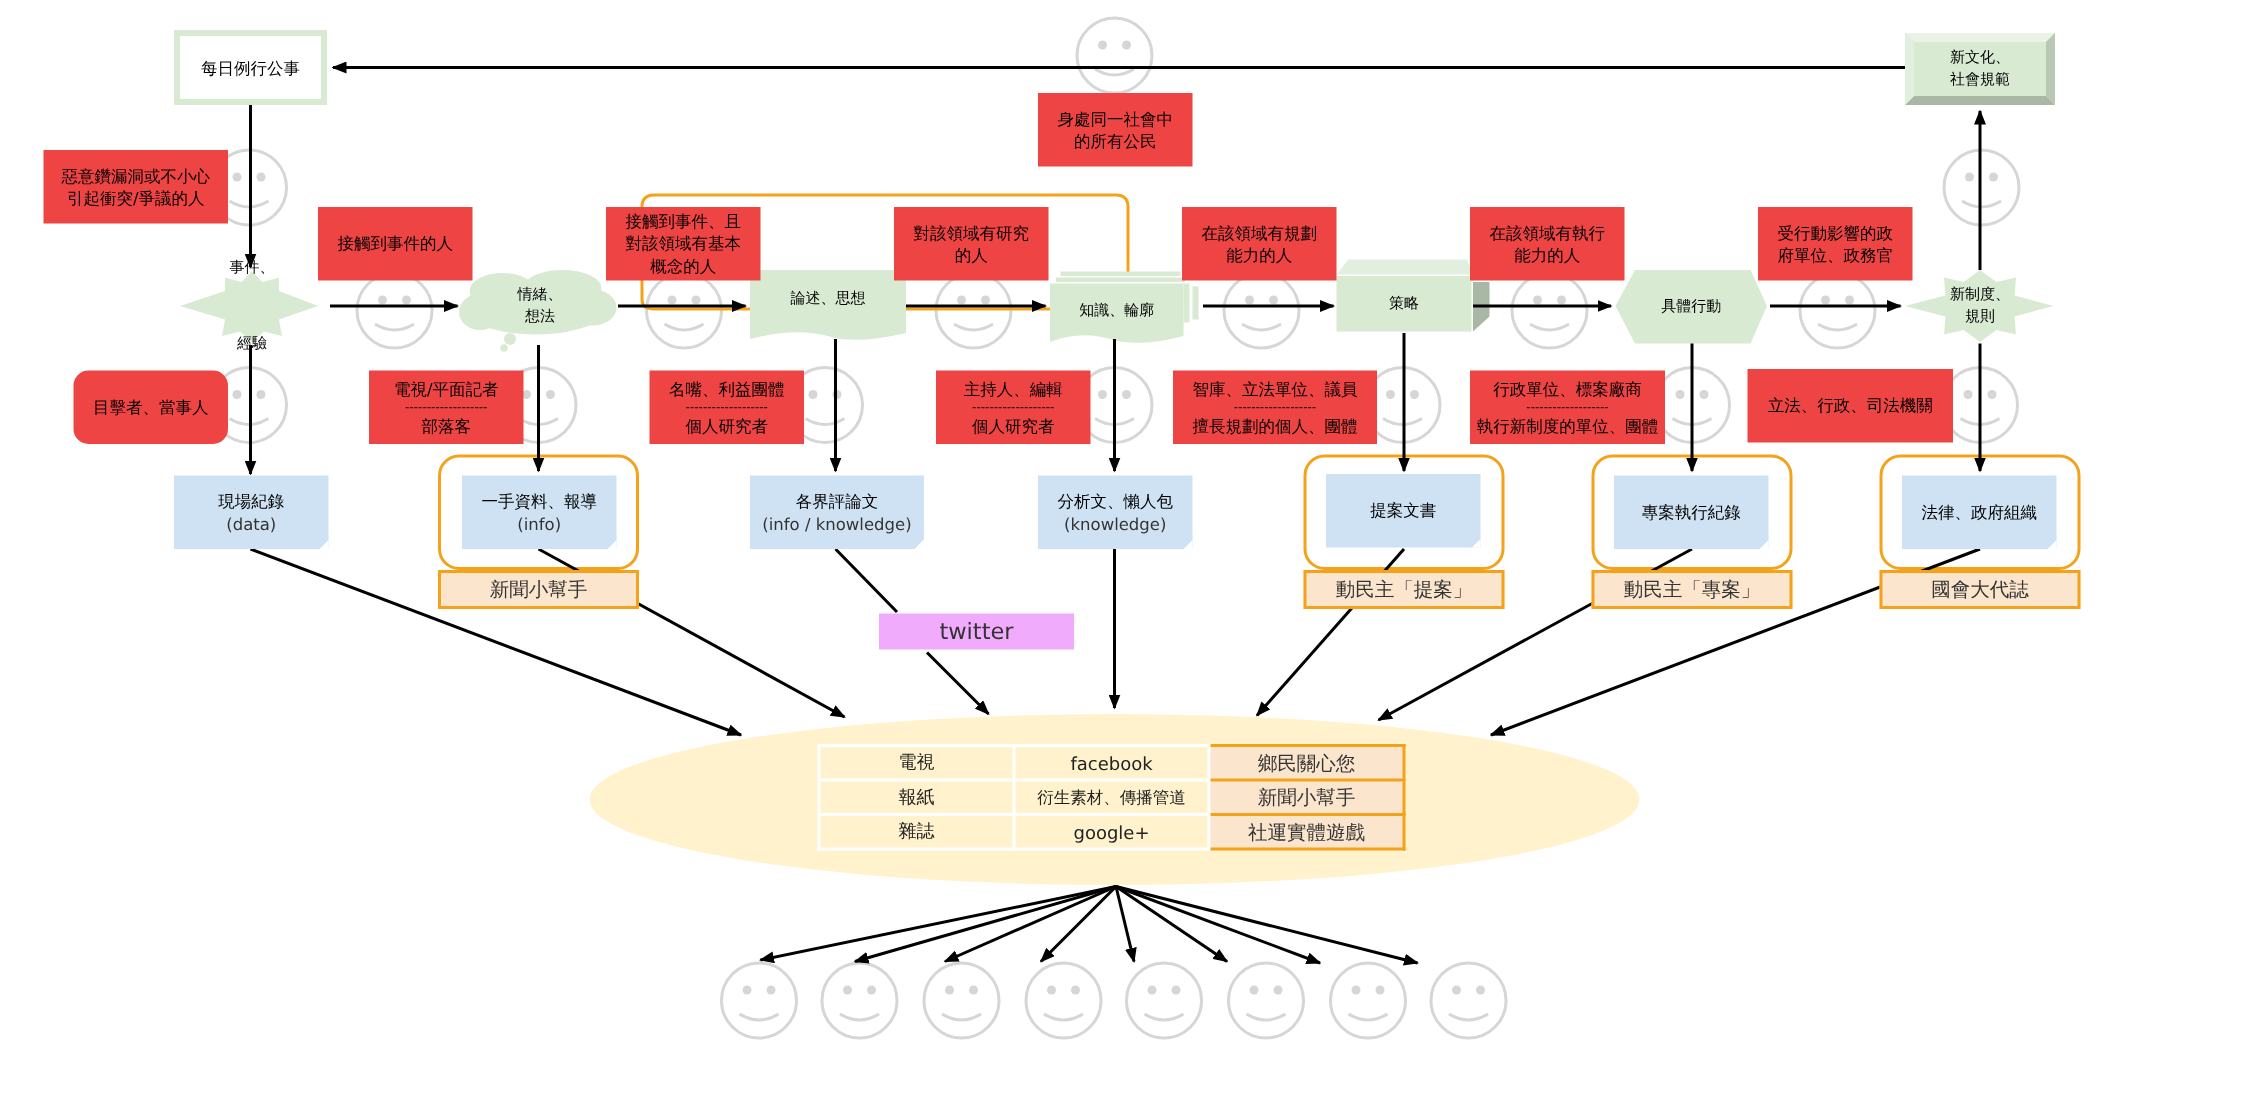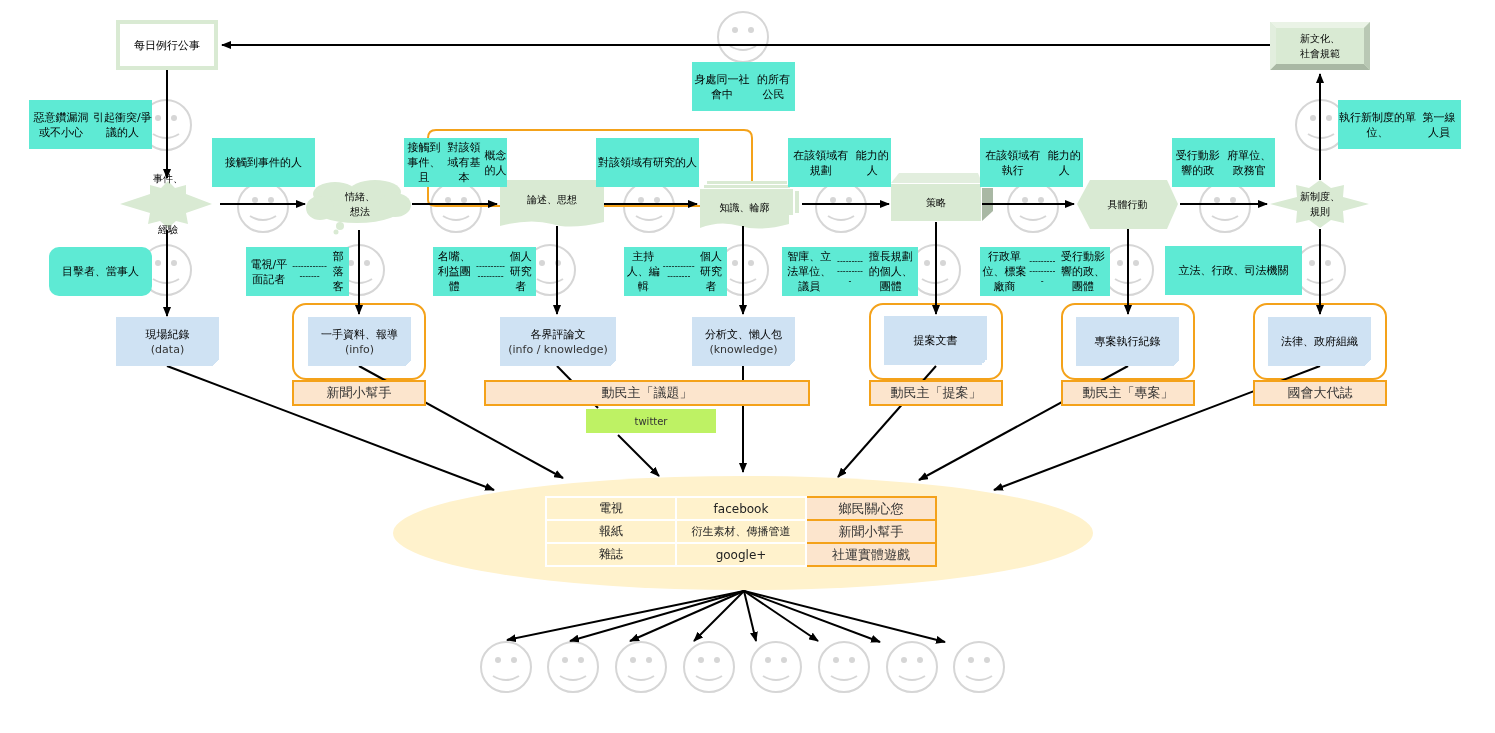--- a/index.html
+++ b/index.html
@@ -2,37 +2,37 @@
 <html><head>
 <meta charset="utf-8">
 <style>
   html, body { margin:0; padding:0; background:#ffffff; }
   body { width:1495px; height:733px; position:relative; overflow:hidden;
          font-family:"DejaVu Sans", "Liberation Sans", sans-serif; color:#000; }
   #canvas { position:absolute; left:0; top:0; width:1495px; height:733px; }
   svg#wires { position:absolute; left:0; top:0; z-index:2; pointer-events:none; }
   svg#bg { position:absolute; left:0; top:0; z-index:0; }
   .abs { position:absolute; box-sizing:border-box; }
-  .pink { background:#5eead4; font-size:11px; line-height:15px; text-align:center;
-          display:flex; align-items:center; justify-content:center; z-index:3; }
+  .pink { background:#ef4444; font-size:11px; line-height:15px; text-align:center;
+          display:flex; flex-direction:column; align-items:center; justify-content:center; z-index:3; }
   .blue { background:#cfe2f3; font-size:11px; line-height:15px; text-align:center;
           display:flex; flex-direction:column; align-items:center; justify-content:center; z-index:3; }
   .blue .sub { color:#333; }
   .blue::after { content:""; position:absolute; right:0; bottom:0; width:6px; height:6px;
           background:linear-gradient(135deg, #cfe2f3 50%, #ffffff 50%); }
   .orange-frame { border:2px solid #f4a21a; border-radius:14px; z-index:1; }
   .orange-label { background:#fce5cd; border:2px solid #f4a21a; font-size:13px; color:#333;
           display:flex; align-items:center; justify-content:center; z-index:3; }
   .node-text { position:absolute; font-size:10px; line-height:15px; text-align:center; z-index:4;
           display:flex; flex-direction:column; align-items:center; justify-content:center; }
   .table-media { position:absolute; left:545px; top:496px; border-collapse:collapse; z-index:4; }
   .table-media td { border:2px solid #ffffff; width:128px; height:21px; text-align:center;
           font-size:12px; color:#222; padding:0; }
   .table-media td.hl { background:#fce5cd; border:2px solid #f4a21a; font-size:13px; color:#333; }
-  .twitter { background:#bef264; font-size:10px; color:#333; display:flex; align-items:center; justify-content:center; z-index:3;text-align:center; }
+  .twitter { background:#f0abfc; font-size:15px; color:#333; display:flex; align-items:center; justify-content:center; z-index:3;text-align:center; }
 </style>
 </head>
 <body>
 
 <div id="canvas">
 
   <svg id="bg" width="1495" height="733">
     <defs>
       <g id="smiley">
         <circle cx="0" cy="0" r="25" fill="none" stroke="#d6d6d6" stroke-width="2"></circle>
@@ -226,24 +226,20 @@
     <span>能力的人</span>
   </div>
   <div class="abs pink" style="left:980px;top:138px;width:103px;height:49px;">
     <span>在該領域有執行</span>
     <span>能力的人</span>
   </div>
   <div class="abs pink" style="left:1172px;top:138px;width:103px;height:49px;">
     <span>受行動影響的政</span>
     <span>府單位、政務官</span>
   </div>
-  <div class="abs pink" style="left:1338px;top:100px;width:123px;height:49px;">
-    <span>執行新制度的單位、</span>
-    <span>第一線人員</span>
-  </div>
 
   <div class="abs pink" style="left:49px;top:247px;width:103px;height:49px;border-radius:10px;">
     <span>目擊者、當事人</span>
   </div>
   <div class="abs pink" style="left:246px;top:247px;width:103px;height:49px;">
     <span>電視/平面記者</span>
     <span style="font-size:8px;line-height:10px;">-------------------</span>
     <span>部落客</span>
   </div>
   <div class="abs pink" style="left:433px;top:247px;width:103px;height:49px;">
@@ -257,21 +253,21 @@
     <span>個人研究者</span>
   </div>
   <div class="abs pink" style="left:782px;top:247px;width:136px;height:49px;">
     <span>智庫、立法單位、議員</span>
     <span style="font-size:8px;line-height:10px;">-------------------</span>
     <span>擅長規劃的個人、團體</span>
   </div>
   <div class="abs pink" style="left:980px;top:247px;width:130px;height:49px;">
     <span>行政單位、標案廠商</span>
     <span style="font-size:8px;line-height:10px;">-------------------</span>
-    <span>受行動影響的政、團體</span>
+    <span>執行新制度的單位、團體</span>
   </div>
   <div class="abs pink" style="left:1165px;top:246px;width:137px;height:49px;">
     <span>立法、行政、司法機關</span>
   </div>
 
   <div class="abs orange-frame" style="left:292px;top:303px;width:134px;height:77px;"></div>
   <div class="abs orange-frame" style="left:869px;top:303px;width:134px;height:77px;"></div>
   <div class="abs orange-frame" style="left:1061px;top:303px;width:134px;height:77px;"></div>
   <div class="abs orange-frame" style="left:1253px;top:303px;width:134px;height:77px;"></div>
 
@@ -296,23 +292,20 @@
   </div>
   <div class="abs blue" style="left:1076px;top:317px;width:103px;height:49px;">
     <span>專案執行紀錄</span>
   </div>
   <div class="abs blue" style="left:1268px;top:317px;width:103px;height:49px;">
     <span>法律、政府組織</span>
   </div>
 
   <div class="abs orange-label" style="left:292px;top:380px;width:134px;height:26px;">
     <span>新聞小幫手</span>
-  </div>
-  <div class="abs orange-label" style="left:484px;top:380px;width:326px;height:26px;">
-    <span>動民主「議題」</span>
   </div>
   <div class="abs orange-label" style="left:869px;top:380px;width:134px;height:26px;">
     <span>動民主「提案」</span>
   </div>
   <div class="abs orange-label" style="left:1061px;top:380px;width:134px;height:26px;">
     <span>動民主「專案」</span>
   </div>
   <div class="abs orange-label" style="left:1253px;top:380px;width:134px;height:26px;">
     <span>國會大代誌</span>
   </div>

